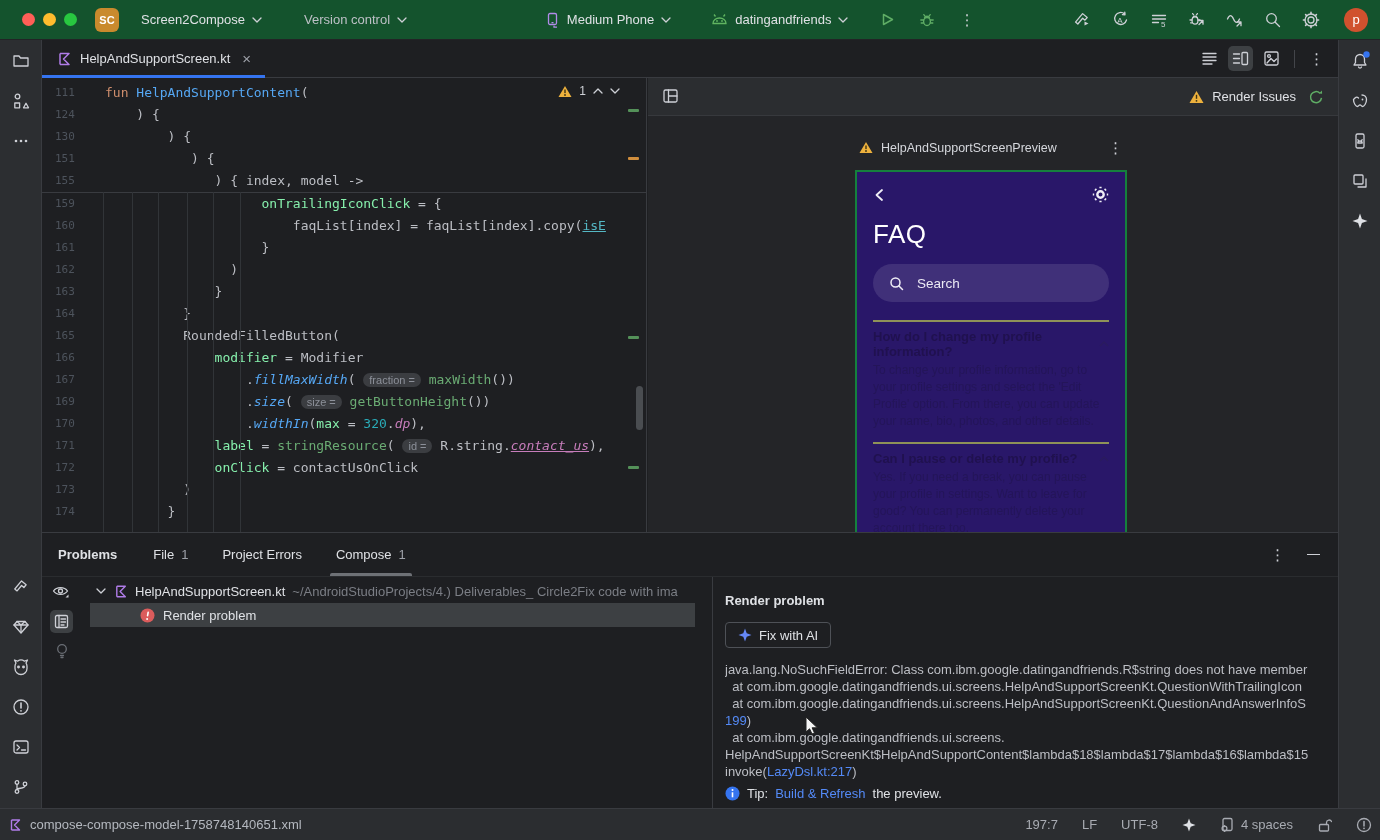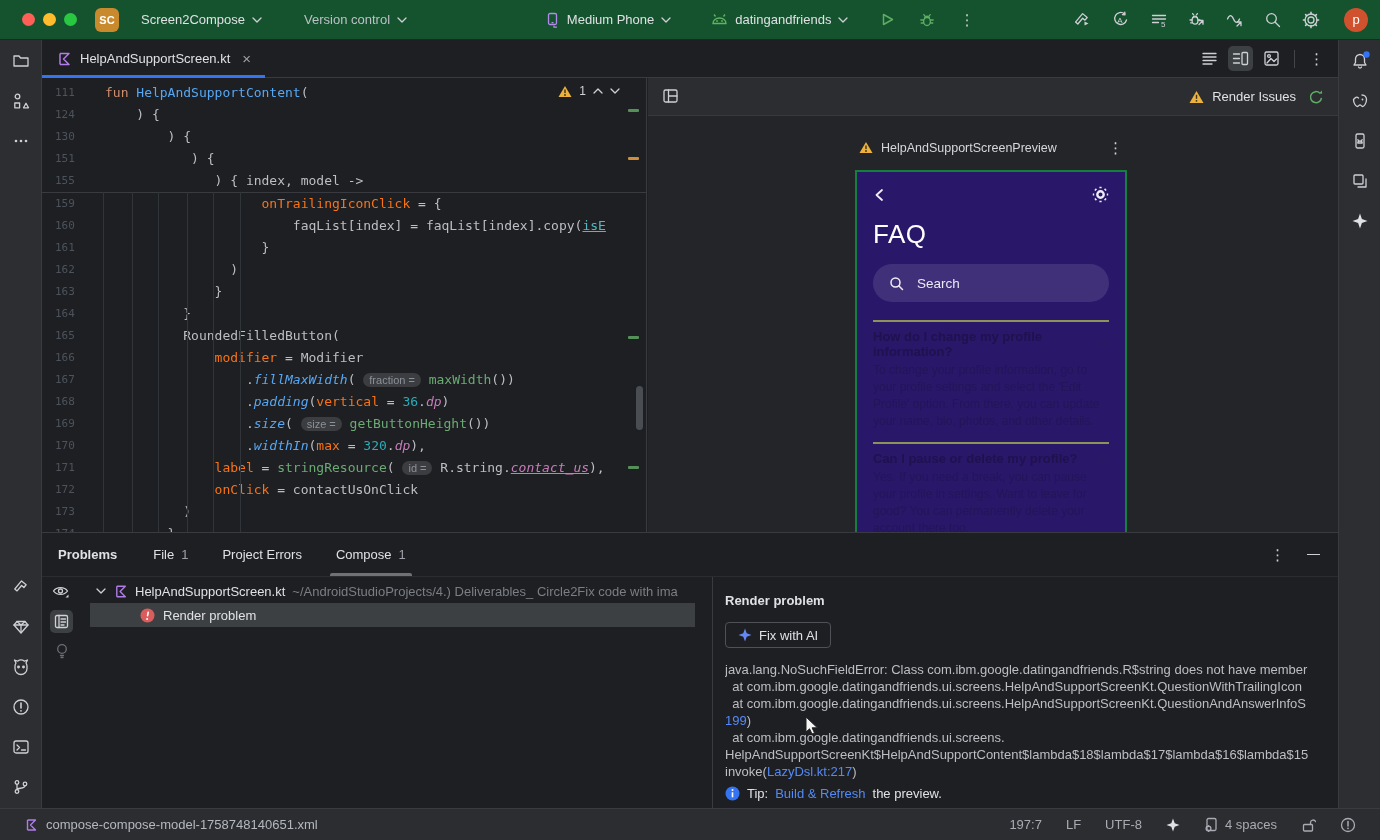--- a/index.html
+++ b/index.html
@@ -38,21 +38,21 @@
   .ts-sep{width:1px;height:18px;background:#43454a;margin:0 4px;}
 
   
   #editor{left:42px;top:78px;width:605px;height:454px;background:#1e1f22;overflow:hidden;border-right:1px solid #393b40;box-sizing:border-box;}
   #code-lines{padding-top:4px;font-family:"DejaVu Sans Mono",monospace;font-size:13px;}
   .cl{display:flex;height:22px;line-height:22px;white-space:pre;}
   .cl.sticky-end{border-bottom:1px solid #393b40;}
   .ln{width:38px;padding-left:13px;color:#4d535c;flex:none;font-size:11px;}
   .ct{margin-left:12px;color:#bcbec4;}
   .s-def{color:#bcbec4;} .s-kw{color:#cf8e6d;} .s-fn{color:#56a8f5;}
-  .s-ext{color:#56a8f5;font-style:italic;} .s-arg{color:#f97316;}
+  .s-ext{color:#56a8f5;font-style:italic;} .s-arg{color:#86efac;}
   .s-argu{color:#54b7c4;text-decoration:underline;}
   .s-num{color:#2aacb8;} .s-prop{color:#c77dbb;font-style:italic;}
   .s-propu{color:#c77dbb;font-style:italic;text-decoration:underline;}
   .s-call{color:#6aab73;}
   .s-hint{background:#3b3d41;color:#8c9099;border-radius:7px;padding:1px 6px;font-size:11px;font-family:"Liberation Sans",sans-serif;font-style:normal;}
   .guide{position:absolute;width:1px;background:#313438;top:114px;height:340px;}
   .stripe-mark{position:absolute;width:11px;height:3px;border-radius:1px;right:7px;}
   .scroll-thumb{position:absolute;width:7px;border-radius:4px;background:#4a4d51;right:3px;}
   #insp-widget{position:absolute;right:26px;top:6px;display:flex;align-items:center;gap:7px;color:#ced0d6;font-size:12px;}
 
@@ -96,21 +96,21 @@
   #bp-right{position:absolute;left:671px;right:0;top:44px;bottom:0;padding:16px 0 0 12px;overflow:hidden;}
   .detail-title{font-weight:700;}
   .fix-btn{margin-top:14px;display:inline-flex;align-items:center;gap:7px;height:26px;padding:0 12px;border:1px solid #4e5157;border-radius:4px;color:#dfe1e5;background:transparent;font-size:13px;font-family:inherit;}
   #trace{margin-top:13px;color:#bcbec4;}
   .tl{white-space:pre;height:17px;line-height:17px;overflow:hidden;}
   .s-link{color:#548af7;}
   #tip-row{display:flex;align-items:center;gap:7px;margin-top:6px;}
   .tip-link{color:#548af7;}
 
   
-  #statusbar{position:absolute;left:0;top:808px;width:1380px;height:32px;background:#2b2d30;border-top:1px solid #393b40;box-sizing:border-box;display:flex;align-items:center;padding:0 24px;color:#a8abb2;}
+  #statusbar{position:absolute;left:0;top:808px;width:1380px;height:32px;background:#2b2d30;border-top:1px solid #393b40;box-sizing:border-box;display:flex;align-items:center;padding:0 8px;color:#a8abb2;}
   #statusbar .left{display:flex;align-items:center;gap:8px;color:#b4b8bf;}
   #statusbar .right{margin-left:auto;display:flex;align-items:center;gap:24px;}
   .sb-item{display:flex;align-items:center;gap:6px;}
 
   #cursor{left:804px;top:716px;z-index:50;}
 </style>
 </head>
 <body>
 
 <div id="app">
@@ -295,21 +295,20 @@
         <div class="cl sticky-end"><span class="ln">155</span><span class="ct"><span class="s-def">              ) { index, model -&gt;</span></span></div>
         <div class="cl"><span class="ln">159</span><span class="ct"><span class="s-def">                    </span><span class="s-arg">onTrailingIconClick</span><span class="s-def"> = {</span></span></div>
         <div class="cl"><span class="ln">160</span><span class="ct"><span class="s-def">                        faqList[index] = faqList[index].copy(</span><span class="s-argu">isE</span></span></div>
         <div class="cl"><span class="ln">161</span><span class="ct"><span class="s-def">                    }</span></span></div>
         <div class="cl"><span class="ln">162</span><span class="ct"><span class="s-def">                )</span></span></div>
         <div class="cl"><span class="ln">163</span><span class="ct"><span class="s-def">              }</span></span></div>
         <div class="cl"><span class="ln">164</span><span class="ct"><span class="s-def">          }</span></span></div>
         <div class="cl"><span class="ln">165</span><span class="ct"><span class="s-def">          RoundedFilledButton(</span></span></div>
         <div class="cl"><span class="ln">166</span><span class="ct"><span class="s-def">              </span><span class="s-arg">modifier</span><span class="s-def"> = Modifier</span></span></div>
         <div class="cl"><span class="ln">167</span><span class="ct"><span class="s-def">                  .</span><span class="s-ext">fillMaxWidth</span><span class="s-def">( </span><span class="s-hint">fraction =</span><span class="s-def"> </span><span class="s-call">maxWidth</span><span class="s-def">())</span></span></div>
-        <div class="cl"><span class="ln">168</span><span class="ct"><span class="s-def">                  .</span><span class="s-ext">padding</span><span class="s-def">(</span><span class="s-arg">vertical</span><span class="s-def"> = </span><span class="s-num">36</span><span class="s-def">.</span><span class="s-prop">dp</span><span class="s-def">)</span></span></div>
         <div class="cl"><span class="ln">169</span><span class="ct"><span class="s-def">                  .</span><span class="s-ext">size</span><span class="s-def">( </span><span class="s-hint">size =</span><span class="s-def"> </span><span class="s-call">getButtonHeight</span><span class="s-def">())</span></span></div>
         <div class="cl"><span class="ln">170</span><span class="ct"><span class="s-def">                  .</span><span class="s-ext">widthIn</span><span class="s-def">(</span><span class="s-arg">max</span><span class="s-def"> = </span><span class="s-num">320</span><span class="s-def">.</span><span class="s-prop">dp</span><span class="s-def">),</span></span></div>
         <div class="cl"><span class="ln">171</span><span class="ct"><span class="s-def">              </span><span class="s-arg">label</span><span class="s-def"> = </span><span class="s-call">stringResource</span><span class="s-def">( </span><span class="s-hint">id =</span><span class="s-def"> R.string.</span><span class="s-propu">contact_us</span><span class="s-def">),</span></span></div>
         <div class="cl"><span class="ln">172</span><span class="ct"><span class="s-def">              </span><span class="s-arg">onClick</span><span class="s-def"> = contactUsOnClick</span></span></div>
         <div class="cl"><span class="ln">173</span><span class="ct"><span class="s-def">          )</span></span></div>
         <div class="cl"><span class="ln">174</span><span class="ct"><span class="s-def">        }</span></span></div>
       </div>
     <div class="guide" style="left:61px"></div>
     <div class="guide" style="left:90px"></div>
     <div class="guide" style="left:116px"></div>

